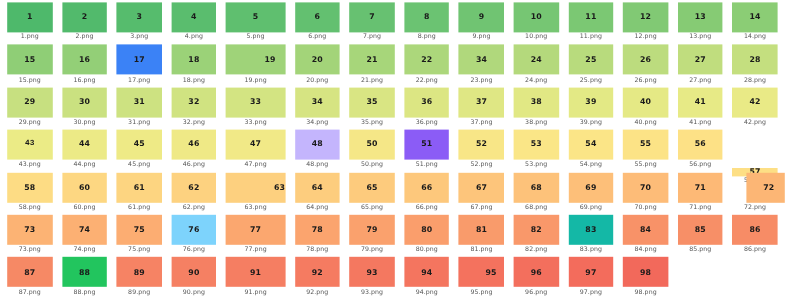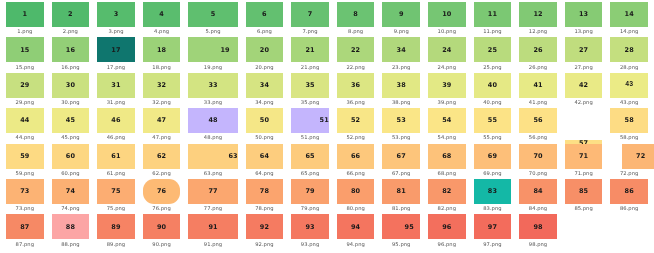--- a/index.html
+++ b/index.html
@@ -164,21 +164,21 @@
         </div>
         <div class="caption">15.png</div>
       </div>
       <div class="cell">
         <div class="swatch" style="background-color: rgb(147, 207, 119);">
           <span class="swatch-number">16</span>
         </div>
         <div class="caption">16.png</div>
       </div>
       <div class="cell">
-        <div class="swatch" style="background-color: #0f766e;">
+        <div class="swatch" style="background-color: #3b82f6;">
           <span class="swatch-number">17</span>
         </div>
         <div class="caption">17.png</div>
       </div>
       <div class="cell">
         <div class="swatch" style="background-color: rgb(155, 210, 120);">
           <span class="swatch-number">18</span>
         </div>
         <div class="caption">18.png</div>
       </div>
@@ -284,20 +284,26 @@
         </div>
         <div class="caption">35.png</div>
       </div>
       <div class="cell">
         <div class="swatch" style="background-color: rgb(220, 230, 131);">
           <span class="swatch-number">36</span>
         </div>
         <div class="caption">36.png</div>
       </div>
       <div class="cell">
+        <div class="swatch" style="background-color: rgb(223, 231, 132);">
+          <span class="swatch-number">37</span>
+        </div>
+        <div class="caption">37.png</div>
+      </div>
+      <div class="cell">
         <div class="swatch" style="background-color: rgb(225, 232, 132);">
           <span class="swatch-number">38</span>
         </div>
         <div class="caption">38.png</div>
       </div>
       <div class="cell">
         <div class="swatch" style="background-color: rgb(227, 233, 133);">
           <span class="swatch-number">39</span>
         </div>
         <div class="caption">39.png</div>
@@ -356,21 +362,21 @@
         </div>
         <div class="caption">48.png</div>
       </div>
       <div class="cell">
         <div class="swatch" style="background-color: rgb(245, 231, 135);">
           <span class="swatch-number">50</span>
         </div>
         <div class="caption">50.png</div>
       </div>
       <div class="cell">
-        <div class="swatch" style="background-color: #c4b5fd; justify-content: flex-end;">
+        <div class="swatch" style="background-color: #8b5cf6;">
           <span class="swatch-number">51</span>
         </div>
         <div class="caption">51.png</div>
       </div>
       <div class="cell">
         <div class="swatch" style="background-color: rgb(248, 230, 135);">
           <span class="swatch-number">52</span>
         </div>
         <div class="caption">52.png</div>
       </div>
@@ -404,26 +410,20 @@
         </div>
         <div class="caption">57.png</div>
       </div>
       <div class="cell">
         <div class="swatch" style="background-color: rgb(253, 220, 132);">
           <span class="swatch-number">58</span>
         </div>
         <div class="caption">58.png</div>
       </div>
       <div class="cell">
-        <div class="swatch" style="background-color: rgb(253, 218, 131);">
-          <span class="swatch-number">59</span>
-        </div>
-        <div class="caption">59.png</div>
-      </div>
-      <div class="cell">
         <div class="swatch" style="background-color: rgb(253, 215, 130);">
           <span class="swatch-number">60</span>
         </div>
         <div class="caption">60.png</div>
       </div>
       <div class="cell">
         <div class="swatch" style="background-color: rgb(253, 213, 129);">
           <span class="swatch-number">61</span>
         </div>
         <div class="caption">61.png</div>
@@ -506,21 +506,21 @@
         </div>
         <div class="caption">74.png</div>
       </div>
       <div class="cell">
         <div class="swatch" style="background-color: rgb(252, 173, 114);">
           <span class="swatch-number">75</span>
         </div>
         <div class="caption">75.png</div>
       </div>
       <div class="cell">
-        <div class="swatch" style="background-color: #fdba74; border-radius: 11px;">
+        <div class="swatch" style="background-color: #7dd3fc;">
           <span class="swatch-number">76</span>
         </div>
         <div class="caption">76.png</div>
       </div>
       <div class="cell">
         <div class="swatch" style="background-color: rgb(251, 167, 111);">
           <span class="swatch-number">77</span>
         </div>
         <div class="caption">77.png</div>
       </div>
@@ -578,21 +578,21 @@
         </div>
         <div class="caption">86.png</div>
       </div>
       <div class="cell">
         <div class="swatch" style="background-color: rgb(246, 137, 101);">
           <span class="swatch-number">87</span>
         </div>
         <div class="caption">87.png</div>
       </div>
       <div class="cell">
-        <div class="swatch" style="background-color: #fca5a5;">
+        <div class="swatch" style="background-color: #22c55e;">
           <span class="swatch-number">88</span>
         </div>
         <div class="caption">88.png</div>
       </div>
       <div class="cell">
         <div class="swatch" style="background-color: rgb(246, 131, 100);">
           <span class="swatch-number">89</span>
         </div>
         <div class="caption">89.png</div>
       </div>

